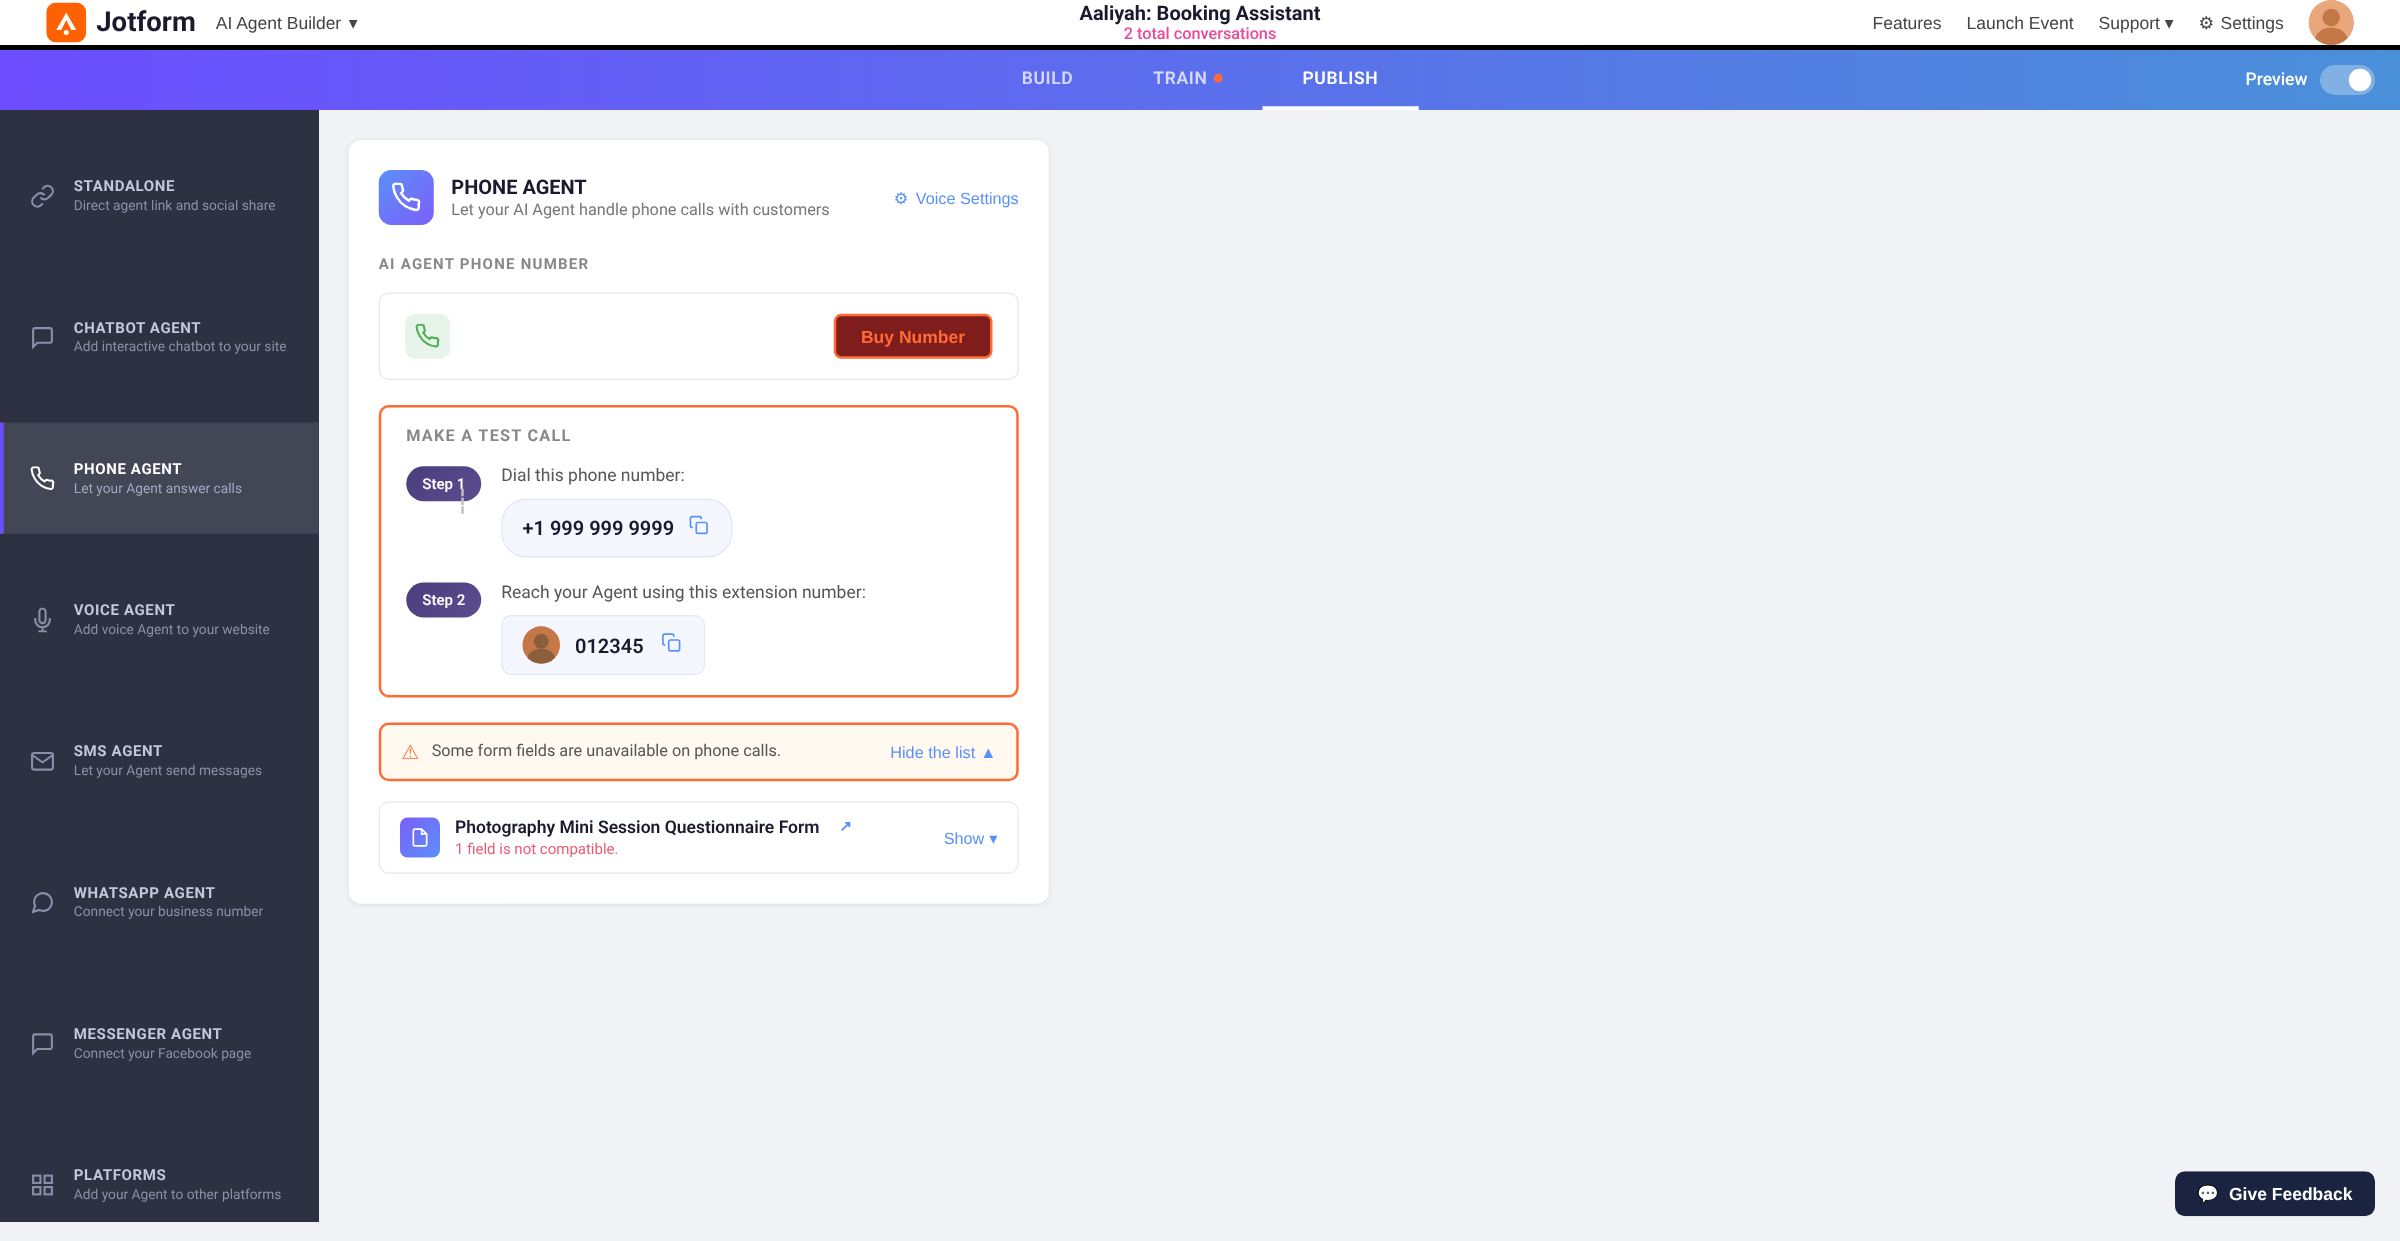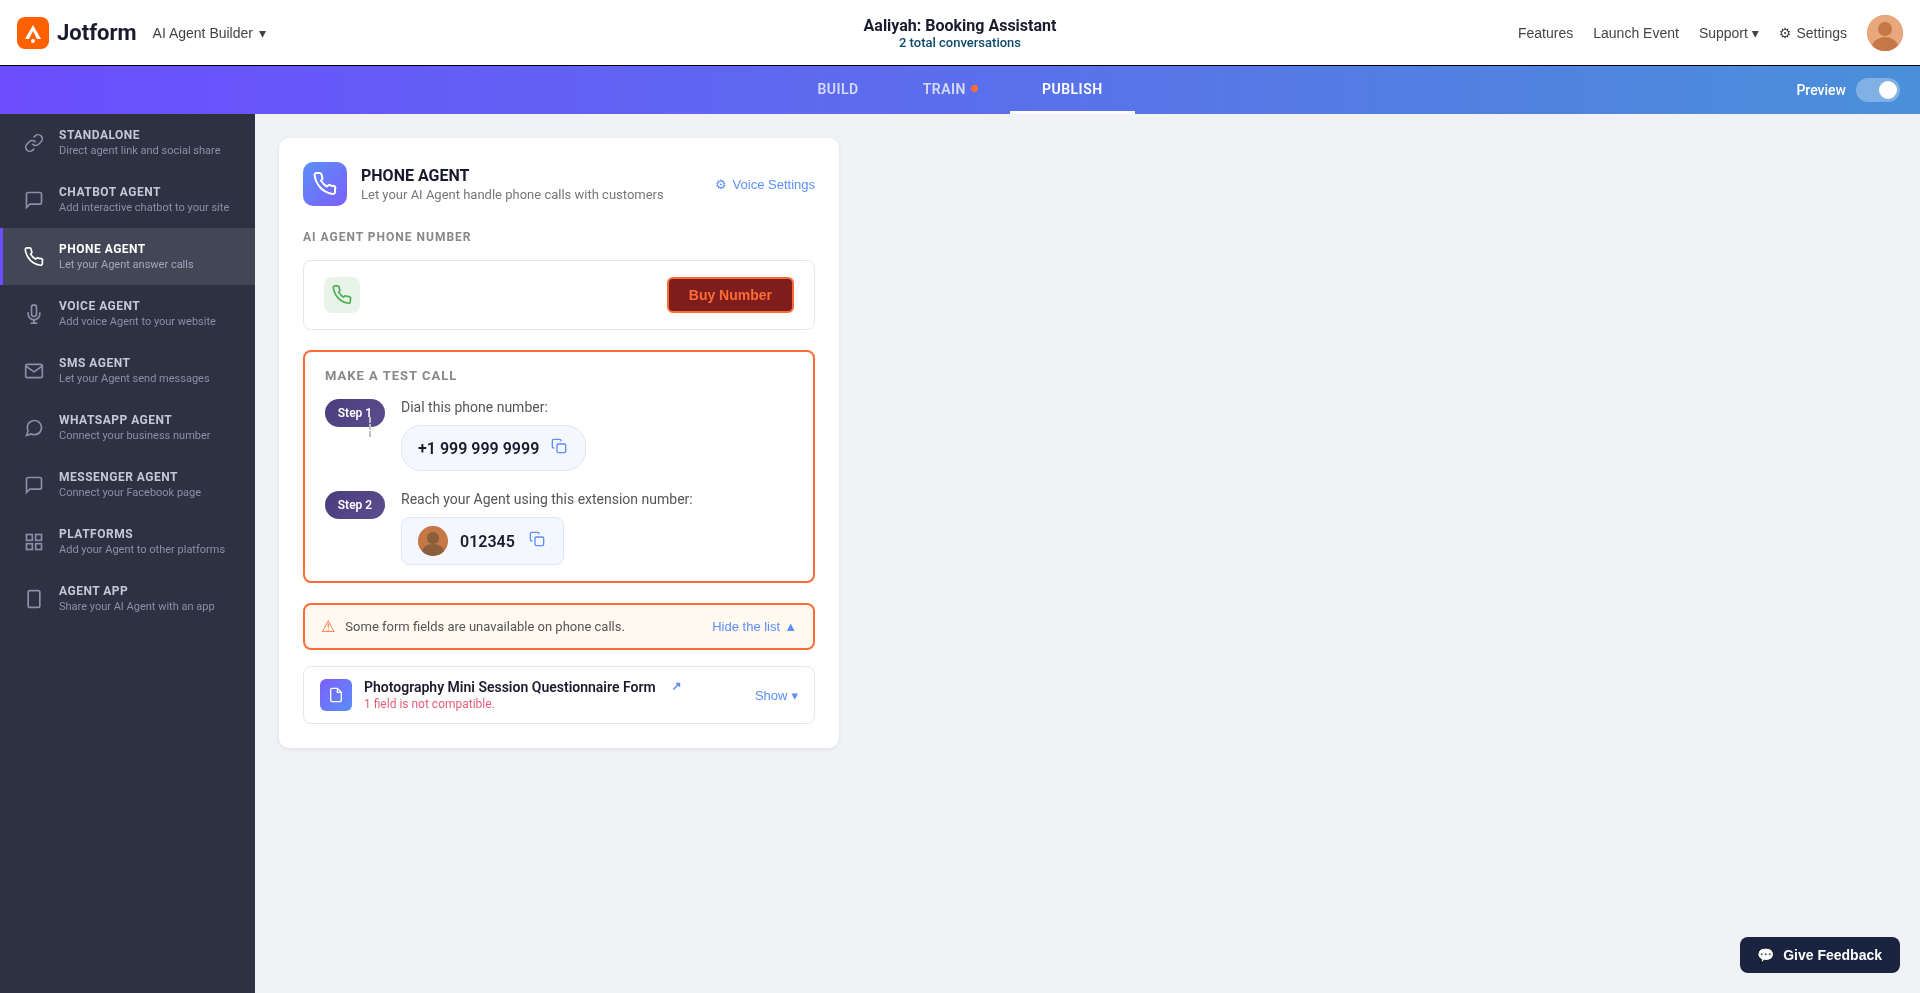--- a/index.html
+++ b/index.html
@@ -1,34 +1,34 @@
 <!DOCTYPE html>
 <html><head>
   <meta charset="utf-8">
   <style>
     * { box-sizing: border-box; margin: 0; padding: 0; }
     body { font-family: -apple-system, BlinkMacSystemFont, 'Segoe UI', Roboto, sans-serif; background: #f0f2f5; width: 1920px; height: 993px; overflow: hidden; }
 
     
     .top-nav {
       display: flex; align-items: center; justify-content: space-between;
-      background: #fff; height: 66px; padding: 0 17px;
-      border-bottom: 1px solid #000000; position: relative; z-index: 10;
+      background: #fff; height: 40px; padding: 0 37px;
+      border-bottom: 4px solid #000000; position: relative; z-index: 10;
     }
     .nav-left { display: flex; align-items: center; gap: 16px; }
     .logo { display: flex; align-items: center; gap: 8px; }
     .logo-icon { width: 32px; height: 32px; }
     .logo-text { font-size: 22px; font-weight: 700; color: #1a1a2e; }
     .nav-builder-btn {
       display: flex; align-items: center; gap: 6px; background: none; border: none;
       cursor: pointer; font-size: 14px; color: #444; font-weight: 500;
     }
     .nav-center { position: absolute; left: 50%; transform: translateX(-50%); text-align: center; }
     .nav-title { font-size: 16px; font-weight: 700; color: #1a1a2e; }
-    .nav-subtitle { font-size: 13px; color: #0c4a6e; font-weight: 500; }
+    .nav-subtitle { font-size: 13px; color: #ec4899; font-weight: 500; }
     .nav-right { display: flex; align-items: center; gap: 20px; }
     .nav-link { background: none; border: none; cursor: pointer; font-size: 14px; color: #444; font-weight: 500; }
     .nav-settings-btn { display: flex; align-items: center; gap: 5px; background: none; border: none; cursor: pointer; font-size: 14px; color: #444; font-weight: 500; }
     .avatar { width: 36px; height: 36px; border-radius: 50%; background: linear-gradient(135deg, #f7a35c, #e85d75); display: flex; align-items: center; justify-content: center; overflow: hidden; cursor: pointer; }
 
     
     .tab-bar {
       background: linear-gradient(90deg, #6c4dff, #4a90d9);
       height: 48px; display: flex; align-items: center; justify-content: center;
       gap: 0; position: relative;
@@ -54,22 +54,23 @@
     
     .main-layout { display: flex; height: calc(993px - 56px - 48px); }
 
     
     .sidebar {
       width: 255px; background: #2d3142; height: 100%; overflow-y: auto;
       flex-shrink: 0;
     }
     .sidebar-item {
       display: flex; align-items: center; gap: 14px;
-      padding: 14px 20px; cursor: pointer; color: #c5c8d6;
+      padding: 30px 20px; cursor: pointer; color: #c5c8d6;
       border-left: 3px solid transparent;
+      margin-top: 24px;
     }
     .sidebar-item.active { background: rgba(255,255,255,0.1); border-left: 3px solid #6c4dff; color: #fff; }
     .sidebar-icon { width: 22px; height: 22px; flex-shrink: 0; display: flex; align-items: center; justify-content: center; }
     .sidebar-text-block { display: flex; flex-direction: column; }
     .sidebar-item-title { font-size: 12px; font-weight: 700; letter-spacing: 0.5px; color: inherit; }
     .sidebar-item-desc { font-size: 11px; color: #8b8fa8; margin-top: 2px; }
     .sidebar-item.active .sidebar-item-desc { color: #a0a8c0; }
 
     
     .content-area { flex: 1; padding: 24px; overflow-y: auto; background: #f0f2f5; }

